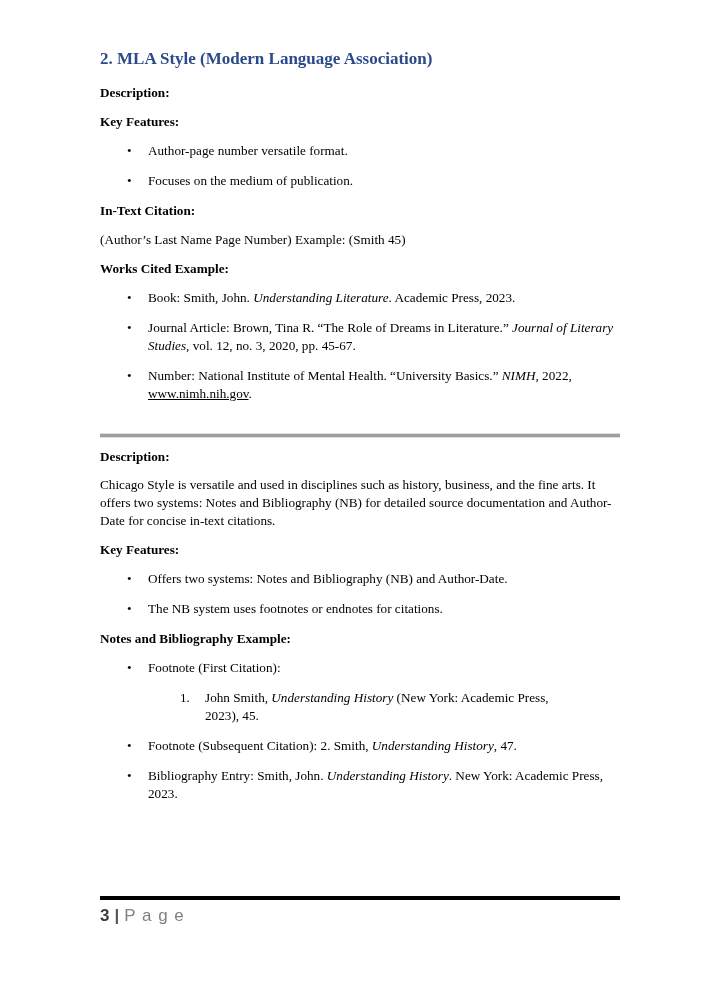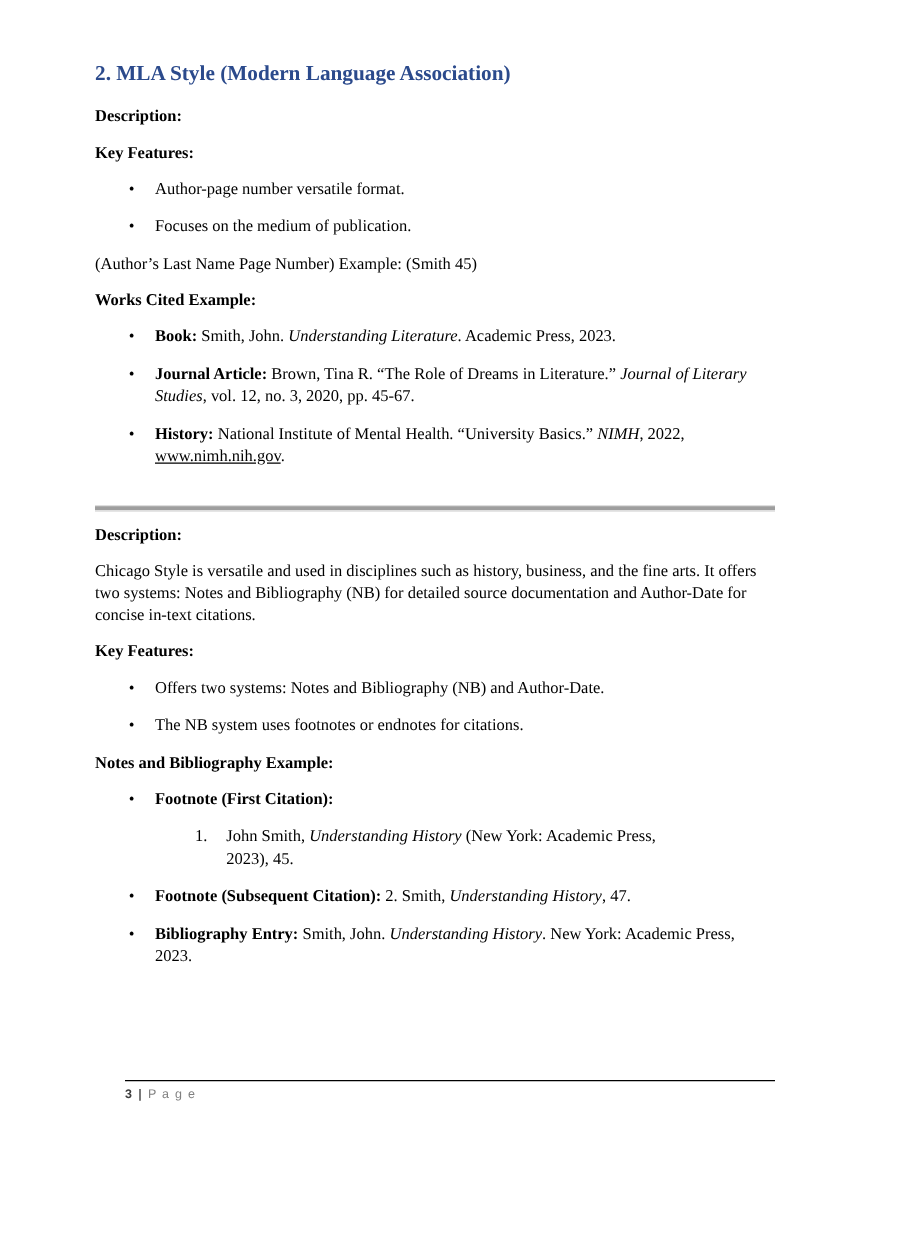--- a/index.html
+++ b/index.html
@@ -1,21 +1,21 @@
 <!DOCTYPE html>
 <html><head>
 <meta charset="utf-8">
 <style>
   html, body { margin:0; padding:0; background:#ffffff; }
   .page {
     position:relative;
     width:720px; height:990px;
     background:#ffffff;
     box-sizing:border-box;
-    padding:48px 100px 0 76px;
+    padding:48px 100px 0 100px;
     font-family:"Liberation Serif", serif;
     font-size:13.2px;
     line-height:1.36;
     color:#000000;
     overflow:hidden;
   }
   .section-heading {
     font-size:17px;
     font-weight:bold;
     color:#2b4a8c;
@@ -38,37 +38,37 @@
     position:relative;
     padding-left:105px;
     margin:0 0 12px 0;
     max-width:485px;
     box-sizing:border-box;
   }
   .num-item .num {
     position:absolute;
     left:80px; top:0;
   }
-  .b { font-weight:bold; }
+  .b { font-weight:normal; }
   .it { font-style:italic;text-align:right; }
   a.doc-link { color:#000000; text-decoration:underline; cursor:pointer; }
   .divider {
     height:3px;
     background:#9e9e9e;
     border-top:1px solid #dedede;
     border-bottom:1px solid #dedede;
     margin:30px 0 10px 0;
   }
   .footer {
     position:absolute;
-    left:100px; right:100px; top:864px;
-    border-top:1px solid #000000;
+    left:100px; right:100px; top:896px;
+    border-top:4px solid #000000;
     padding-top:4px;
     font-family:"Liberation Sans", sans-serif;
-    font-size:10px;
+    font-size:17px;
     color:#808080;
     letter-spacing:1px;
   }
   .footer .pg-num { font-weight:bold; color:#3d3d3d; }
   .footer .pg-sep { font-weight:bold; color:#595959; margin:0 4px; }
 </style>
 </head>
 <body>
 
 <div class="page">
@@ -81,37 +81,38 @@
 
   <div class="bullet-item">
     <span class="dot">•</span>
     <span>Author-page number versatile format.</span>
   </div>
   <div class="bullet-item">
     <span class="dot">•</span>
     <span>Focuses on the medium of publication.</span>
   </div>
 
+  <p class="label-line">In-Text Citation:</p>
   <p class="body-par">(Author’s Last Name Page Number) Example: (Smith 45)</p>
 
   <p class="label-line">Works Cited Example:</p>
 
   <div class="bullet-item">
     <span class="dot">•</span>
     <span class="b">Book:</span><span> Smith, John. </span><span class="it">Understanding Literature</span><span>. Academic Press, 2023.</span>
   </div>
 
   <div class="bullet-item">
     <span class="dot">•</span>
     <span class="b">Journal Article:</span><span> Brown, Tina R. “The Role of Dreams in Literature.” </span><span class="it">Journal of Literary Studies</span><span>, vol. 12, no. 3, 2020, pp. 45-67.</span>
   </div>
 
   <div class="bullet-item">
     <span class="dot">•</span>
-    <span class="b">History:</span><span> National Institute of Mental Health. “University Basics.” </span><span class="it">NIMH</span><span>, 2022, </span><a class="doc-link">www.nimh.nih.gov</a><span>.</span>
+    <span class="b">Number:</span><span> National Institute of Mental Health. “University Basics.” </span><span class="it">NIMH</span><span>, 2022, </span><a class="doc-link">www.nimh.nih.gov</a><span>.</span>
   </div>
 
   <div class="divider"></div>
 
 
   <p class="label-line">Description:</p>
   <p class="body-par">Chicago Style is versatile and used in disciplines such as history, business, and the fine arts. It offers two systems: Notes and Bibliography (NB) for detailed source documentation and Author-Date for concise in-text citations.</p>
 
   <p class="label-line">Key Features:</p>
 

